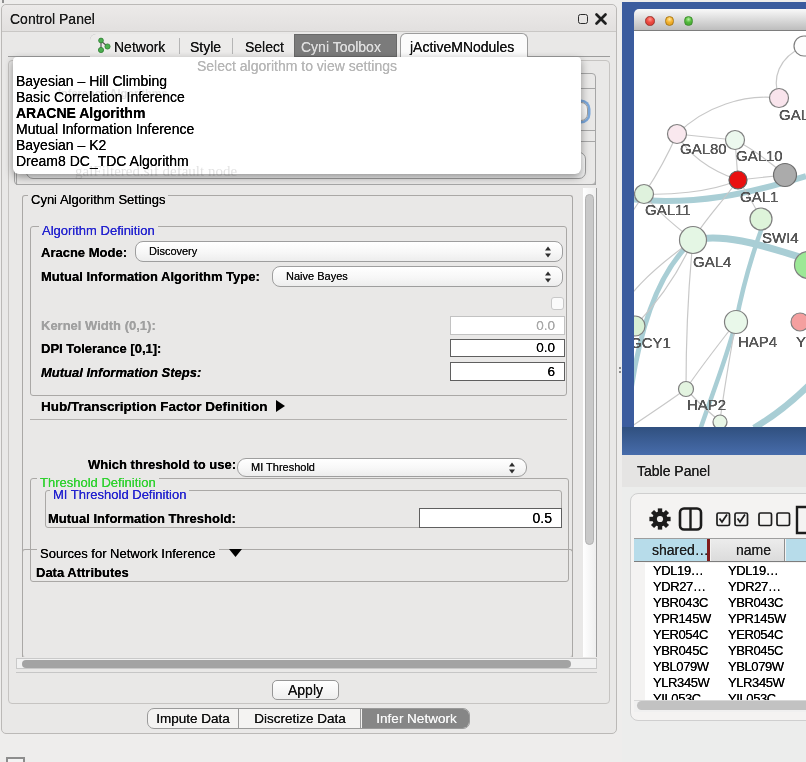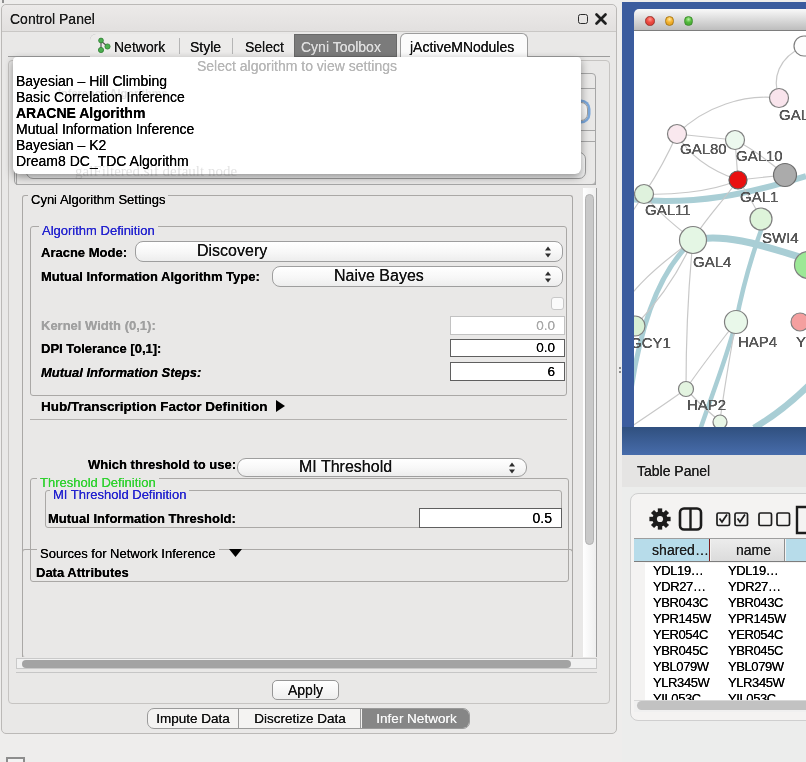--- a/index.html
+++ b/index.html
@@ -2,21 +2,21 @@
 <html><head>
 <meta charset="utf-8">
 <style>
 * { margin:0; padding:0; box-sizing:border-box; }
 html,body { width:806px; height:762px; background:#eeedec; font-family:"Liberation Sans", sans-serif; overflow:hidden; }
 #root { position:relative; width:806px; height:762px; text-shadow:0 0 0.55px; }
 .abs { position:absolute; }
 .lbl { font-weight:bold; font-size:13px; color:#000; white-space:nowrap; }
 .dis { color:#a0a0a0; }
 .combo { position:absolute; background:linear-gradient(180deg,#ffffff 0%,#f7f7f7 55%,#ededed 100%); border:1px solid #9e9e9e; border-radius:8px; }
-.combo .ct { position:absolute; left:13px; top:calc(50% - 1px); transform:translateY(-50%); font-size:16px; color:#111; white-space:nowrap;margin-left:48px; }
+.combo .ct { position:absolute; left:13px; top:calc(50% - 1px); transform:translateY(-50%); font-size:11px; color:#111; white-space:nowrap; }
 .updn { position:absolute; right:10px; top:50%; transform:translateY(-50%); width:7px; height:11px; }
 .updn:before { content:""; position:absolute; left:0; top:0; border-left:3.5px solid transparent; border-right:3.5px solid transparent; border-bottom:4.5px solid #2e2e2e; }
 .updn:after { content:""; position:absolute; left:0; bottom:0; border-left:3.5px solid transparent; border-right:3.5px solid transparent; border-top:4.5px solid #2e2e2e; }
 .field { position:absolute; background:#fff; font-size:13.5px; text-align:right; padding-right:9px; }
 .gbox { position:absolute; border:1px solid #aaa8a6; border-radius:3px; }
 .gtitle { position:absolute; top:-4px; background:#e9e8e7; padding:0 3px; font-size:13px; white-space:nowrap; }
 </style>
 </head>
 <body>
 <div id="root">
@@ -231,21 +231,21 @@
     <path d="M73.5 13.5 L76 17 L81 9.5"></path>
     <rect x="89" y="8" width="12.5" height="12.5" rx="1.5"></rect>
     <path d="M91.5 13.5 L94 17 L99 9.5"></path>
     <rect x="113" y="8" width="12.5" height="12.5" rx="1.5"></rect>
     <rect x="131" y="8" width="12.5" height="12.5" rx="1.5"></rect>
   </g>
   <path d="M151 2 L163 2 L167 6 L167 28 L151 28 Z" fill="none" stroke="#1c1c1c" stroke-width="2.4"></path>
 </svg>
 
 <div class="abs" style="left:634px; top:538px; width:172px; height:24px; border-top:1px solid #9e9e9e; border-bottom:1px solid #7d7d7d; overflow:hidden;">
-  <div style="position:absolute; left:0; top:0; width:76px; height:24px; background:#b7dcea; border-right:1px solid #7f1d1d; text-align:center; padding-left:18px; font-size:14px; line-height:23px; color:#1f1f1f;">shared…</div>
+  <div style="position:absolute; left:0; top:0; width:76px; height:24px; background:#b7dcea; border-right:3px solid #7f1d1d; text-align:center; padding-left:18px; font-size:14px; line-height:23px; color:#1f1f1f;">shared…</div>
   <div style="position:absolute; left:77px; top:0; width:74px; height:24px; background:linear-gradient(180deg,#ececec,#dadada); border-right:1px solid #8e8e8e; text-align:center; padding-left:12px; font-size:14px; line-height:23px; color:#1f1f1f;">name</div>
   <div style="position:absolute; left:152px; top:0; width:21px; height:24px; background:#b7dcea;"></div>
 </div>
 
 <div class="abs" style="left:634px; top:563px; width:172px; height:137px; background:#ffffff; overflow:hidden; font-size:13px; letter-spacing:-0.4px; color:#000;margin-left:11px;">
   <div style="position:absolute; left:8px; top:0; line-height:16px;">YDL19…<br>YDR27…<br>YBR043C<br>YPR145W<br>YER054C<br>YBR045C<br>YBL079W<br>YLR345W<br>YIL053C</div>
   <div style="position:absolute; left:83px; top:0; line-height:16px;">YDL19…<br>YDR27…<br>YBR043C<br>YPR145W<br>YER054C<br>YBR045C<br>YBL079W<br>YLR345W<br>YIL053C</div>
   <div style="position:absolute; left:163px; top:0; line-height:16px;">13<br>12<br>&nbsp;<br>9.<br>8.<br>9.<br>&nbsp;<br>9.<br>9.</div>
 </div>
 <div class="abs" style="left:634px; top:700px; width:172px; height:12px; background:#f0f0f0; border-top:1px solid #d8d8d8;"></div>

